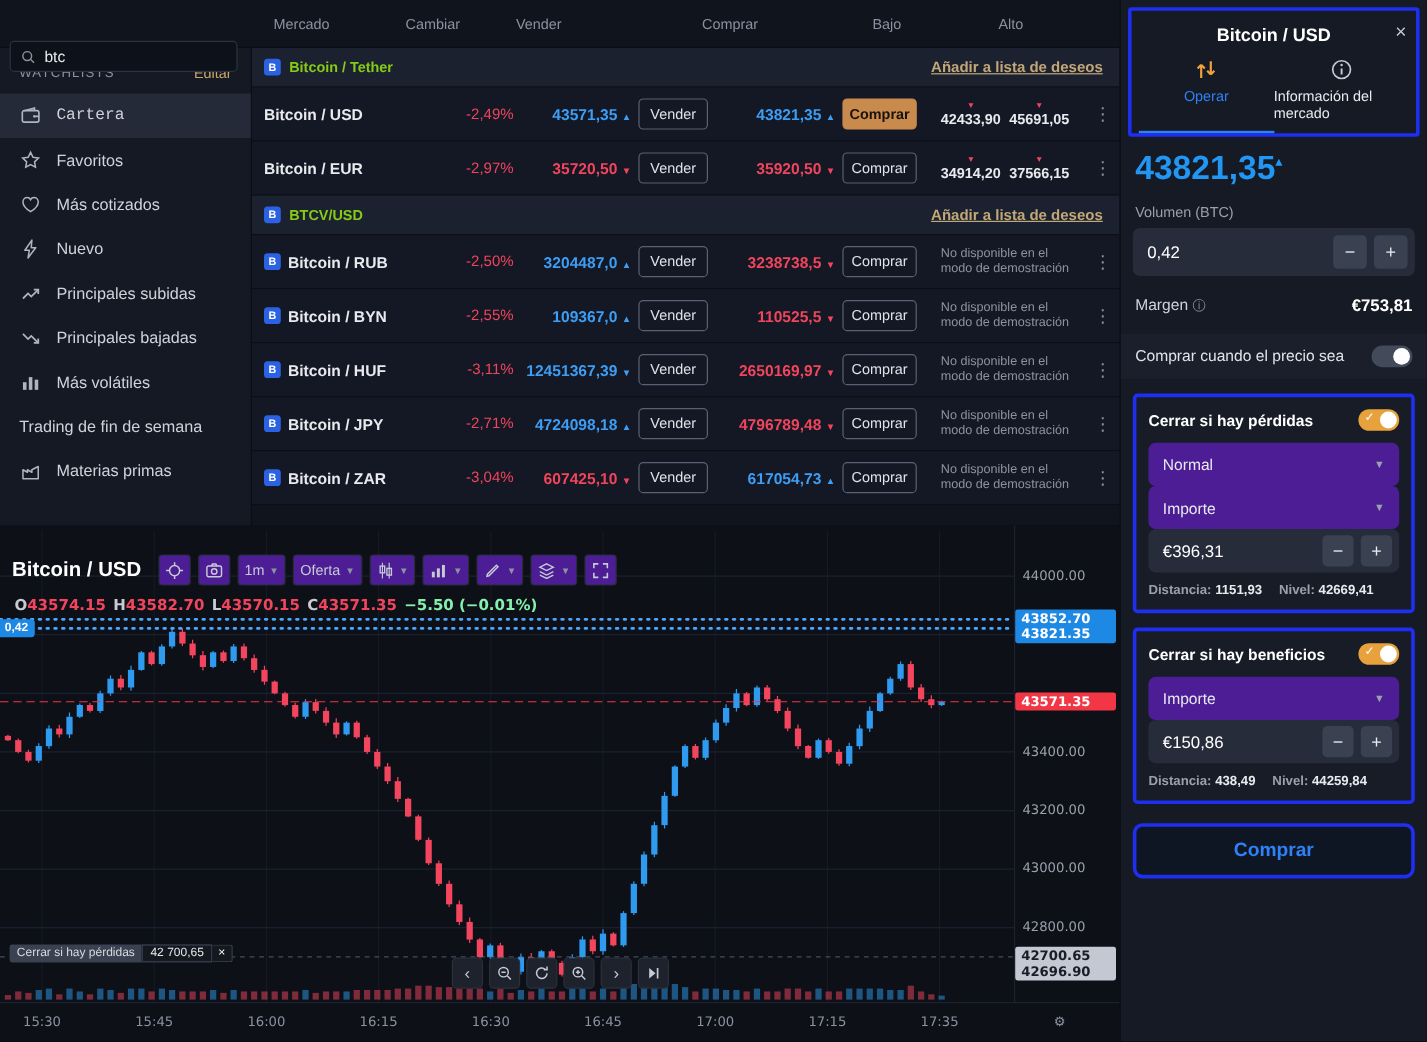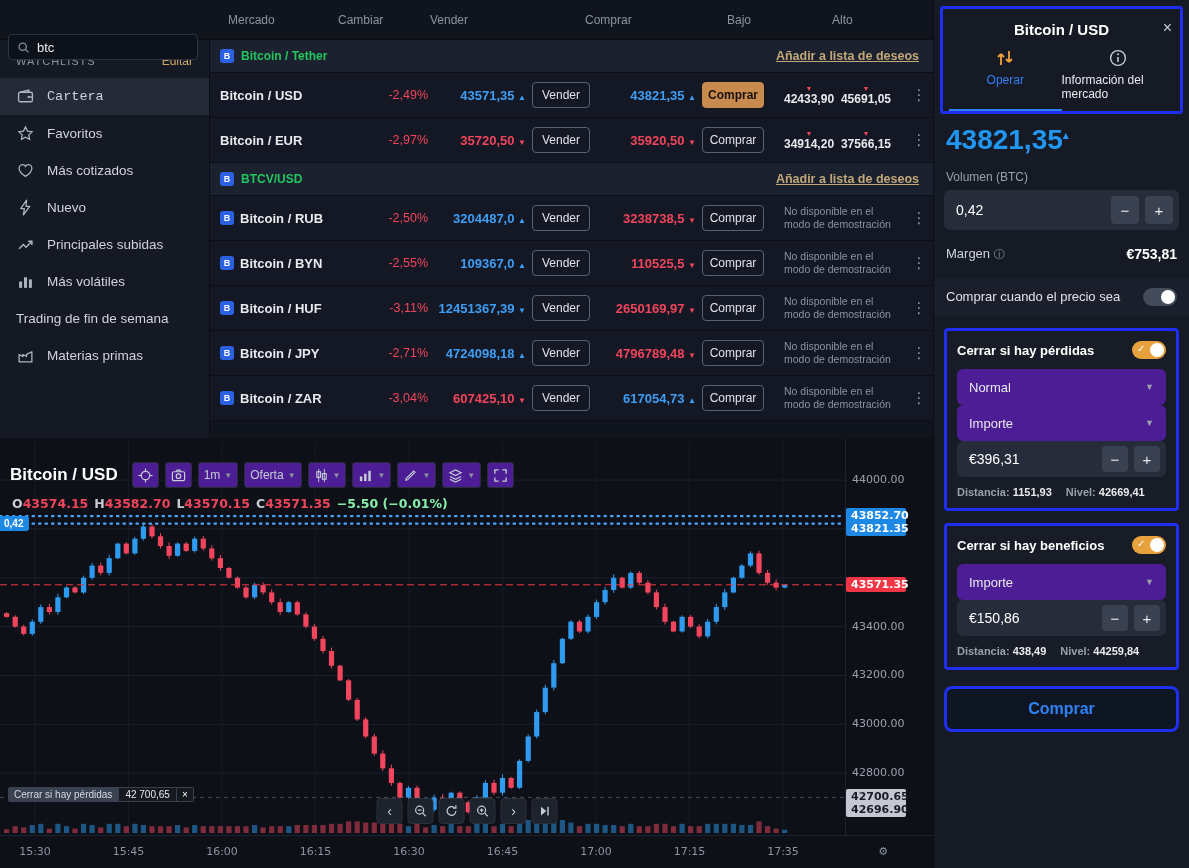--- a/index.html
+++ b/index.html
@@ -23,21 +23,21 @@
   .wl-head { display:flex; justify-content:space-between; align-items:center; padding:4px 16px 10px; }
   .wl-title { font-size:11px; letter-spacing:1px; color:#8b92a0; }
   .wl-edit { font-size:12px; color:#c9a768; cursor:pointer; }
   .side-item { display:flex; align-items:center; gap:13px; height:37px; padding:0 16px; font-size:13.5px; color:#cfd3db; cursor:pointer; }
   .side-item.active { background:#242a37;font-family:Liberation Mono, monospace; }
   .side-item .sicon { width:18px; height:18px; color:#aeb4c0; display:flex; align-items:center; justify-content:center;}
   .side-item.noicon { padding-left:16px; }
 
   .market { flex:1; background:#10141d; overflow:hidden; }
   .grp-head { height:33px; background:#1c2130; display:flex; align-items:center; padding:0 14px 0 10px; gap:7px; border-bottom:1px solid #0b0e15;}
-  .grp-name { font-size:12px; font-weight:bold; color:#22c55e; flex:1;}
+  .grp-name { font-size:12px; font-weight:bold; color:#84cc16; flex:1;}
   .grp-link { font-size:12.5px; font-weight:bold; color:#c2a878; text-decoration:underline; cursor:pointer;}
   .badge { width:14px; height:14px; border-radius:3px; background:#2b62e3; color:#fff; font-size:9px; font-weight:bold;
     display:inline-flex; align-items:center; justify-content:center; flex:none;}
   .mrow { height:45px; display:grid; grid-template-columns:146px 56px 92px 58px 100px 62px 1fr 16px;
     column-gap:6px; align-items:center; padding:0 6px 0 10px; background:#141824; border-bottom:1px solid #0b0e15; cursor:pointer;}
   .mname { font-size:13px; font-weight:bold; color:#e8eaee; display:flex; align-items:center; gap:6px;}
   .mchg { font-size:12.5px; color:#f0455c; text-align:right;}
   .mprice { font-size:13px; font-weight:bold; text-align:right; white-space:nowrap;}
   .mprice .arr { font-size:8px; }
   .tone-blue { color:#3d9ef5; } .tone-red { color:#f0455c; }
@@ -49,21 +49,21 @@
   .lh-item { display:flex; flex-direction:column; align-items:center; }
   .lh-mark { color:#f0455c; font-size:7px; line-height:7px;}
   .lh-val { font-size:12px; font-weight:bold; color:#e8eaee; }
   .kebab { color:#8b92a0; font-size:15px; text-align:center; cursor:pointer; letter-spacing:0;}
 
   
   .chartwrap { position:relative; height:430px; background:#0d1017; flex:none; }
   .plot-svg { position:absolute; left:0; top:4px; }
   .price-col { position:absolute; left:845px; top:0; bottom:33px; width:88px; background:#0d1017; border-left:1px solid #1b2230;}
   .axis-label { position:absolute; left:6px; font-size:11px; color:#9aa0ac; font-family:"DejaVu Sans",sans-serif;}
-  .ptag { position:absolute; left:0; width:60px; border-radius:2px; padding:1px 5px; font-size:11px; font-weight:bold;
+  .ptag { position:absolute; left:0; width:84px; border-radius:2px; padding:1px 5px; font-size:11px; font-weight:bold;
     font-family:"DejaVu Sans",sans-serif; text-align:left;}
   .ptag.blue { background:#1e88e5; color:#fff; }
   .ptag.red { background:#f23645; color:#fff; }
   .ptag.gray { background:#c3c8d2; color:#1a1d26; }
   .ptag div { line-height:13px; }
   .time-axis { position:absolute; left:0; right:0; bottom:0; height:33px; background:#0d1017; border-top:1px solid #1b2230;}
   .time-axis span { position:absolute; top:9px; transform:translateX(-50%); font-size:11px; color:#8b92a0; font-family:"DejaVu Sans",sans-serif;}
   .gear { position:absolute; right:42px; top:8px; color:#8b92a0; font-size:14px; cursor:pointer;}
   .chart-toolbar { position:absolute; top:24px; left:10px; z-index:3; display:flex; align-items:center; gap:6px;}
   .chart-title { font-size:17px; font-weight:bold; color:#fff; margin-right:8px;}
@@ -188,20 +188,29 @@
               <span>Nuevo</span>
             </div>
             <div class="side-item">
               <span class="sicon">
                 <svg class="ic" width="17" height="17" viewBox="0 0 16 16">
                   <path d="M2 12l4-4 2.5 2.5L14 5" fill="none" stroke="currentColor" stroke-width="1.4"></path>
                   <path d="M10.5 5H14v3.5" fill="none" stroke="currentColor" stroke-width="1.4"></path>
                 </svg>
               </span>
               <span>Principales subidas</span>
+            </div>
+            <div class="side-item">
+              <span class="sicon">
+                <svg class="ic" width="17" height="17" viewBox="0 0 16 16">
+                  <path d="M2 5l4 4 2.5-2.5L14 12" fill="none" stroke="currentColor" stroke-width="1.4"></path>
+                  <path d="M10.5 12H14V8.5" fill="none" stroke="currentColor" stroke-width="1.4"></path>
+                </svg>
+              </span>
+              <span>Principales bajadas</span>
             </div>
             <div class="side-item">
               <span class="sicon">
                 <svg class="ic" width="17" height="17" viewBox="0 0 16 16">
                   <rect x="2" y="8" width="2.8" height="6" fill="currentColor"></rect>
                   <rect x="6.6" y="4" width="2.8" height="10" fill="currentColor"></rect>
                   <rect x="11.2" y="6" width="2.8" height="8" fill="currentColor"></rect>
                 </svg>
               </span>
               <span>Más volátiles</span>

